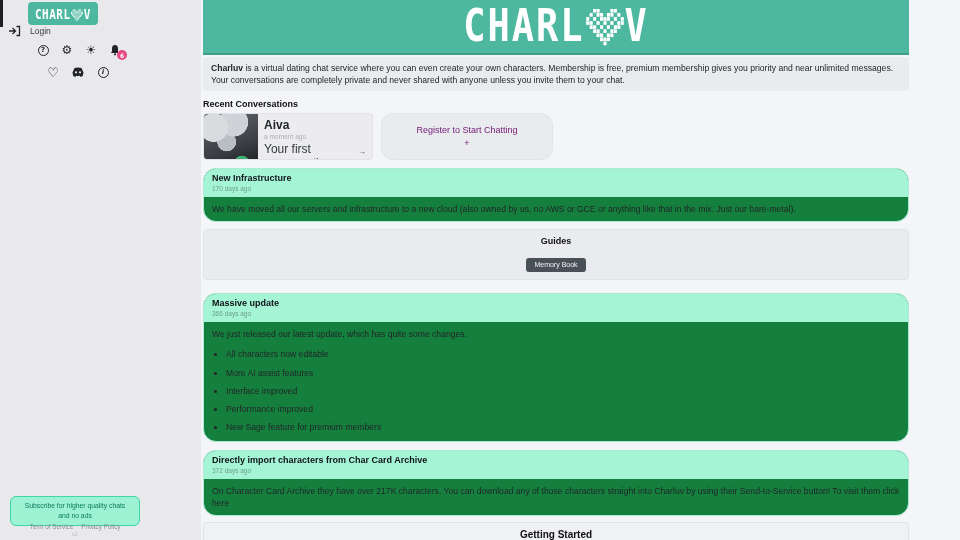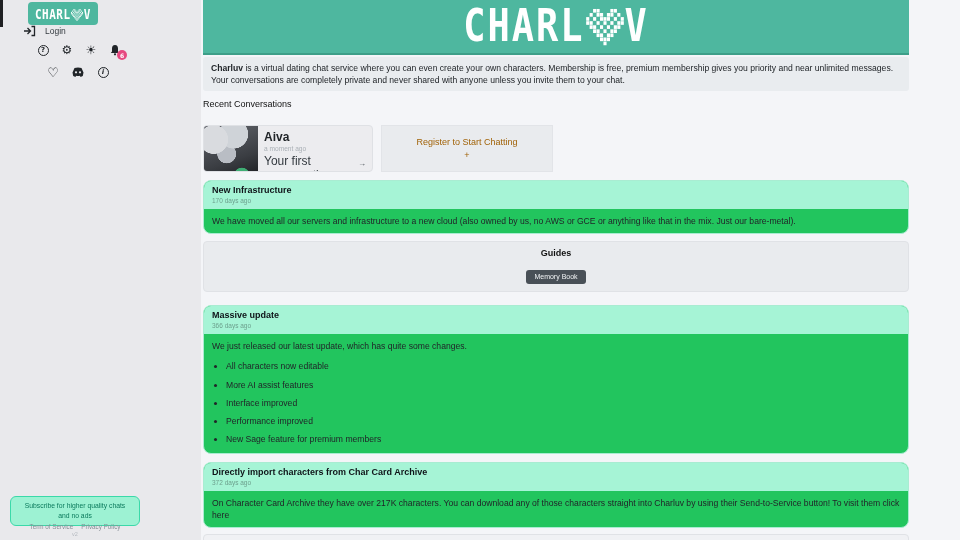--- a/index.html
+++ b/index.html
@@ -6,21 +6,21 @@
   html,body { width:960px; height:540px; overflow:hidden; }
   body { background:#f4f5f8; font-family:"Liberation Sans", sans-serif; color:#212529; position:relative; }
 
   
   .sidebar { position:absolute; left:0; top:0; width:201px; height:540px; background:#e9e9ec; }
   .corner-strip { position:absolute; left:0; top:0; width:3px; height:27px; background:#1f2023; }
   .logo-pill { position:absolute; left:28px; top:2px; background:#4eb79f; border-radius:4px; padding:2px 7px 3px; cursor:pointer; }
   .plogo { display:inline-flex; align-items:center; color:#fff; font-family:"DejaVu Sans Mono", monospace; font-weight:bold; }
   .logo-pill .plogo { font-size:11px; transform:scaleY(1.2); letter-spacing:0.5px; }
   .logo-pill .pixel-heart { width:12px; height:10px; margin:0 0.5px; }
-  .login-row { position:absolute; left:23px; top:25px; display:flex; align-items:center; gap:9px; cursor:pointer; }
+  .login-row { position:absolute; left:8px; top:25px; display:flex; align-items:center; gap:9px; cursor:pointer; }
   .login-row .lbl { font-size:8.5px; color:#343a40; }
   .icon-row1 { position:absolute; left:36px; top:43px; display:flex; align-items:center; gap:10px; }
   .icon-row2 { position:absolute; left:46px; top:65px; display:flex; align-items:center; gap:11px; }
   .icn { width:14px; height:14px; display:flex; align-items:center; justify-content:center; cursor:pointer; color:#212529; font-family:"DejaVu Sans", sans-serif; }
   .ring { width:11px; height:11px; border:1.2px solid #212529; border-radius:50%; display:flex; align-items:center; justify-content:center; font-size:7px; font-weight:bold; }
   .glyph { font-size:12px; line-height:1; }
   .bell-wrap { position:relative; }
   .badge { position:absolute; right:-5px; bottom:-3px; min-width:10px; height:10px; background:#e64980; border-radius:50%; color:#fff; font-size:6px; font-weight:bold; display:flex; align-items:center; justify-content:center; }
   .subscribe-btn { position:absolute; left:10px; top:496px; width:130px; background:#9df2d3; border:1px solid #3bd9a9; border-radius:6px; padding:4px 6px; font-size:6.8px; line-height:1.5; color:#0b7a5c; text-align:center; cursor:pointer; }
   .side-foot { position:absolute; left:0; top:523px; width:150px; text-align:center; font-size:6.3px; color:#868e96; }
@@ -29,39 +29,39 @@
 
   
   .main { position:absolute; left:203px; top:0; width:706px; }
   .banner { height:55px; background:#4eb79f; border-bottom:2px solid #3d9e88; display:flex; align-items:center; justify-content:center; }
   .banner .plogo { font-size:37px; transform:scaleY(1.18); letter-spacing:2px; }
   .banner .pixel-heart { width:38px; height:32px; margin:0 1px; }
 
   .intro { margin-top:2px; background:#e9ecef; border-radius:3px; padding:5px 8px; font-size:8.6px; line-height:1.42; color:#212529; }
   .intro b { font-weight:bold; }
 
-  .recent-title { margin:8px 0 16px; font-size:9px; font-weight:normal; color:#111; }
+  .recent-title { margin:8px 0 4px; font-size:9px; font-weight:bold; color:#111; }
   .cards-row { display:flex; gap:8px; height:47px; }
   .convo-card { width:170px; background:#ececef; border:1px solid #dfe1e5; border-radius:4px; display:flex; overflow:hidden; cursor:pointer; position:relative; }
   .avatar { width:54px; height:100%; flex:none; background:
       radial-gradient(circle at 70% 110%, #3fae74 0 12%, transparent 13%),
       radial-gradient(circle at 18% 30%, #d9dbdf 0 26%, transparent 27%),
       radial-gradient(circle at 55% 18%, #cfd3d8 0 30%, transparent 31%),
       radial-gradient(circle at 42% 62%, #b9bdc4 0 22%, transparent 23%),
       linear-gradient(160deg, #63666d 0%, #3a3d42 70%, #232529 100%); }
   .convo-info { padding:4px 6px; flex:1; position:relative; }
   .convo-name { font-size:12px; font-weight:bold; color:#212529; }
   .convo-time { font-size:6.6px; color:#aab0b6; margin-top:1px; }
   .convo-preview { font-size:12px; color:#343a40; margin-top:2px; }
   .convo-arrow { position:absolute; right:6px; bottom:3px; font-size:8px; color:#495057; }
-  .register-card { width:172px; background:#e9ebee; border:1px solid #e2e4e8; border-radius:0; display:flex; flex-direction:column; align-items:center; justify-content:center; gap:3px; color:#a16207; cursor:pointer; }
+  .register-card { width:172px; background:#e9ebee; border:1px solid #e2e4e8; border-radius:12px; display:flex; flex-direction:column; align-items:center; justify-content:center; gap:3px; color:#701a75; cursor:pointer; }
   .register-card .r1 { font-size:9px; }
   .register-card .r2 { font-size:9px; }
 
-  .news { margin-top:8px; border:1px solid #a9ecd2; border-radius:8px; overflow:hidden; background:#22c55e; }
+  .news { margin-top:8px; border:1px solid #a9ecd2; border-radius:13px; overflow:hidden; background:#15803d; }
   .news-head { background:#a6f4d6; padding:4px 8px 5px; }
   .news-title { font-size:9px; font-weight:bold; color:#0f1419; }
   .news-date { font-size:6.5px; color:#6da18e; margin-top:2px; }
   .news-body { padding:6px 8px; font-size:8.6px; line-height:1.4; color:#212529; }
   .news-body ul { margin:8px 0 2px 14px; }
   .news-body li { margin-bottom:6px; font-size:8.6px; }
   .news-body li:last-child { margin-bottom:0; }
   .mt13 { margin-top:13px; }
 
   .panels-row { margin-top:7px; display:flex; gap:15px; }

